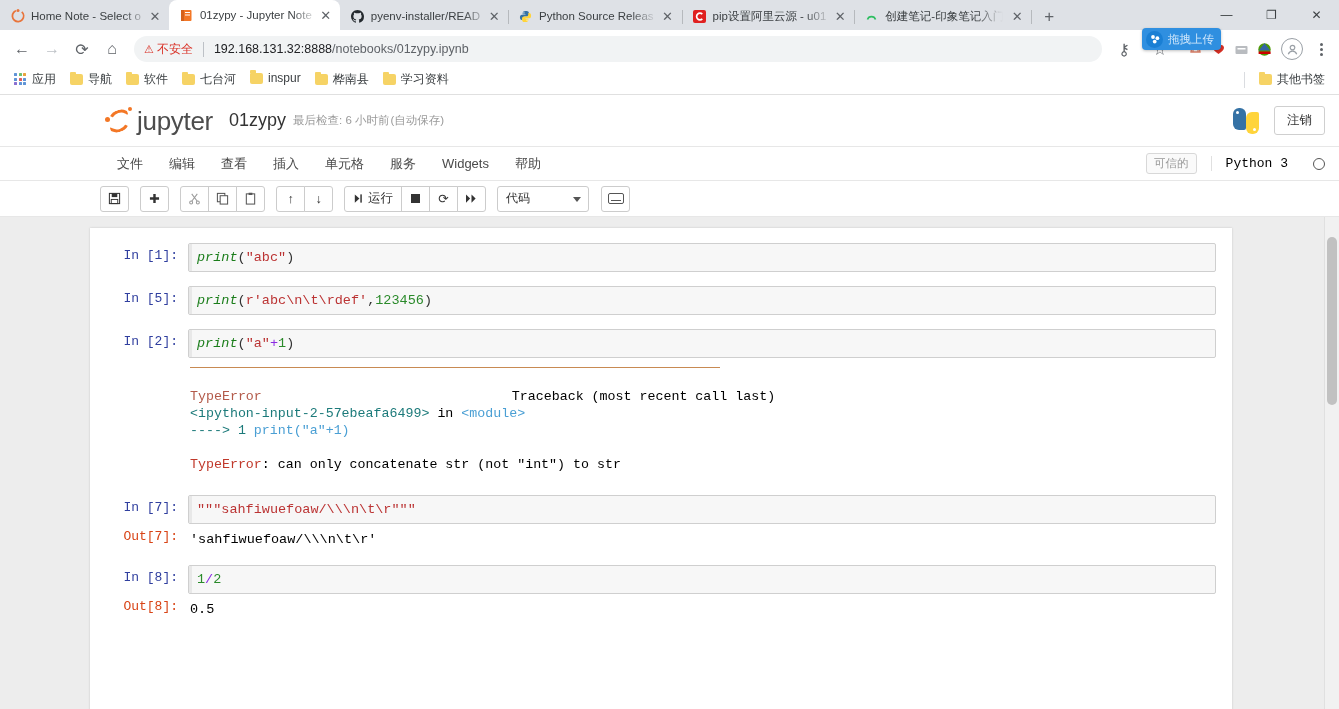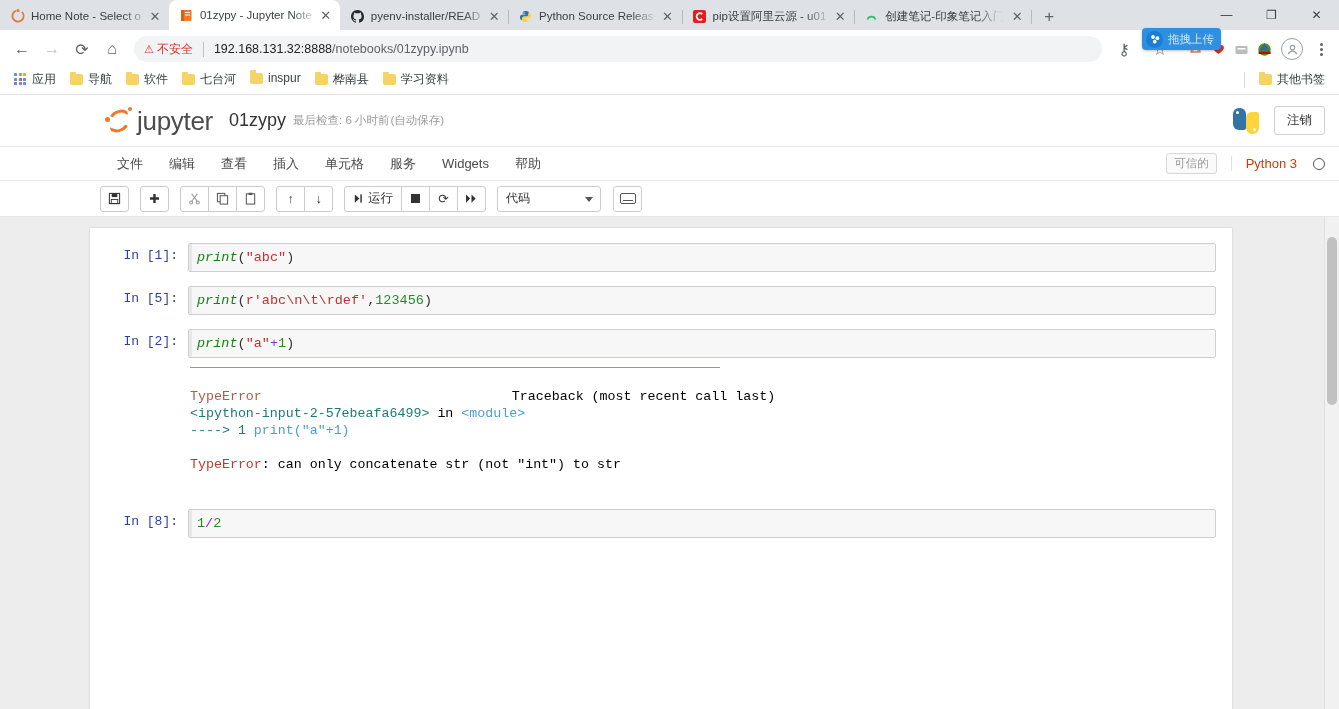--- a/index.html
+++ b/index.html
@@ -180,41 +180,41 @@
     height: 34px; border-bottom:1px solid #e7e7e7;
     display:flex; align-items:center; padding-left: 104px; padding-right:14px;
     font-size:13px; color:#4a4a4a;
   }
   .mi { padding: 16px 13px; line-height:34px; }
   .menu-right { margin-left:auto; display:flex; align-items:center; gap:0; }
   .trust-badge {
     border:1px solid #d8d8d8; border-radius:3px; color:#999;
     font-size:11.5px; padding:2px 7px; background:#fafafa;
   }
-  .kernel-box { display:flex;align-items:center;gap:16px; font-size:13px; color:#c2410c;
-                border-left:1px solid #e0e0e0; margin-left:14px; padding-left:14px;}
+  .kernel-box { display:flex;align-items:center;gap:25px; font-size:13px; color:#000000;
+                border-left:1px solid #e0e0e0; margin-left:14px; padding-left:14px;font-family:Liberation Mono, monospace;}
   .kernel-ring { width:12px;height:12px;border:1.5px solid #555;border-radius:50%; }
 
   .jp-toolbar {
     height: 36px; border-bottom:1px solid #e7e7e7; background:#fff;
     display:flex; align-items:center; padding-left: 100px; gap: 0;
   }
   .tgrp { display:flex; margin-right: 11px; }
   .tbtn {
     height:26px; min-width:29px; border:1px solid #ccc; background:#fff;
     display:flex; align-items:center; justify-content:center;
     font-size:12.5px; color:#333; margin-left:-1px; padding: 0 5px;
   }
   .tgrp .tbtn:first-child { margin-left:0; border-radius:3px 0 0 3px; }
   .tgrp .tbtn:last-child { border-radius:0 3px 3px 0; }
   .tgrp .tbtn:only-child { border-radius:3px; }
   .tbtn.run { gap:4px; padding: 0 8px; }
   .sq { width:9px;height:9px;background:#333; display:block;}
   .select-cell {
-    height:26px; width:104px; border:1px solid #ccc; border-radius:3px;
+    height:26px; width:92px; border:1px solid #ccc; border-radius:3px;
     background:#fff; font-size:12px; color:#333;
     display:flex; align-items:center; padding: 0 8px; position:relative;
     margin-right: 12px;
   }
   .select-cell .caret {
     position:absolute; right:7px; top:50%; margin-top:-2px;
     border-left:4px solid transparent; border-right:4px solid transparent;
     border-top:5px solid #555;
   }
   .kbd-ico {
@@ -634,26 +634,44 @@
             <div class="tb-rule"></div>
             <div class="tb"><span class="err-soft">TypeError</span><span style="display:inline-block;width:250px"></span><span>Traceback (most recent call last)</span>
 <span class="tb-loc">&lt;ipython-input-2-57ebeafa6499&gt;</span> <span>in</span> <span class="tb-mod">&lt;module&gt;</span>
 <span class="tb-arrow">----&gt; 1 </span><span class="tb-mod">print("a"+1)</span>
 
 <span class="err">TypeError</span><span>: can only concatenate str (not "int") to str</span></div>
           </div>
         </div>
         <div class="spacer-md"></div>
 
+        <div class="cell">
+          <div class="prompt">In [7]:</div>
+          <div class="cell-body">
+            <div class="inputbox"><span class="str">"""sahfiwuefoaw/\\\n\t\r"""</span></div>
+          </div>
+        </div>
+        <div class="cell">
+          <div class="prompt out">Out[7]:</div>
+          <div class="cell-body">
+            <div class="outtext">'sahfiwuefoaw/\\\n\t\r'</div>
+          </div>
+        </div>
         <div class="spacer-sm"></div>
 
         <div class="cell">
           <div class="prompt">In [8]:</div>
           <div class="cell-body">
             <div class="inputbox"><span class="num">1</span><span class="op">/</span><span class="num">2</span></div>
+          </div>
+        </div>
+        <div class="cell">
+          <div class="prompt out">Out[8]:</div>
+          <div class="cell-body">
+            <div class="outtext">0.5</div>
           </div>
         </div>
 
       </div>
 
       <div class="vscroll">
         <div class="vthumb"></div>
       </div>
     </div>
 

